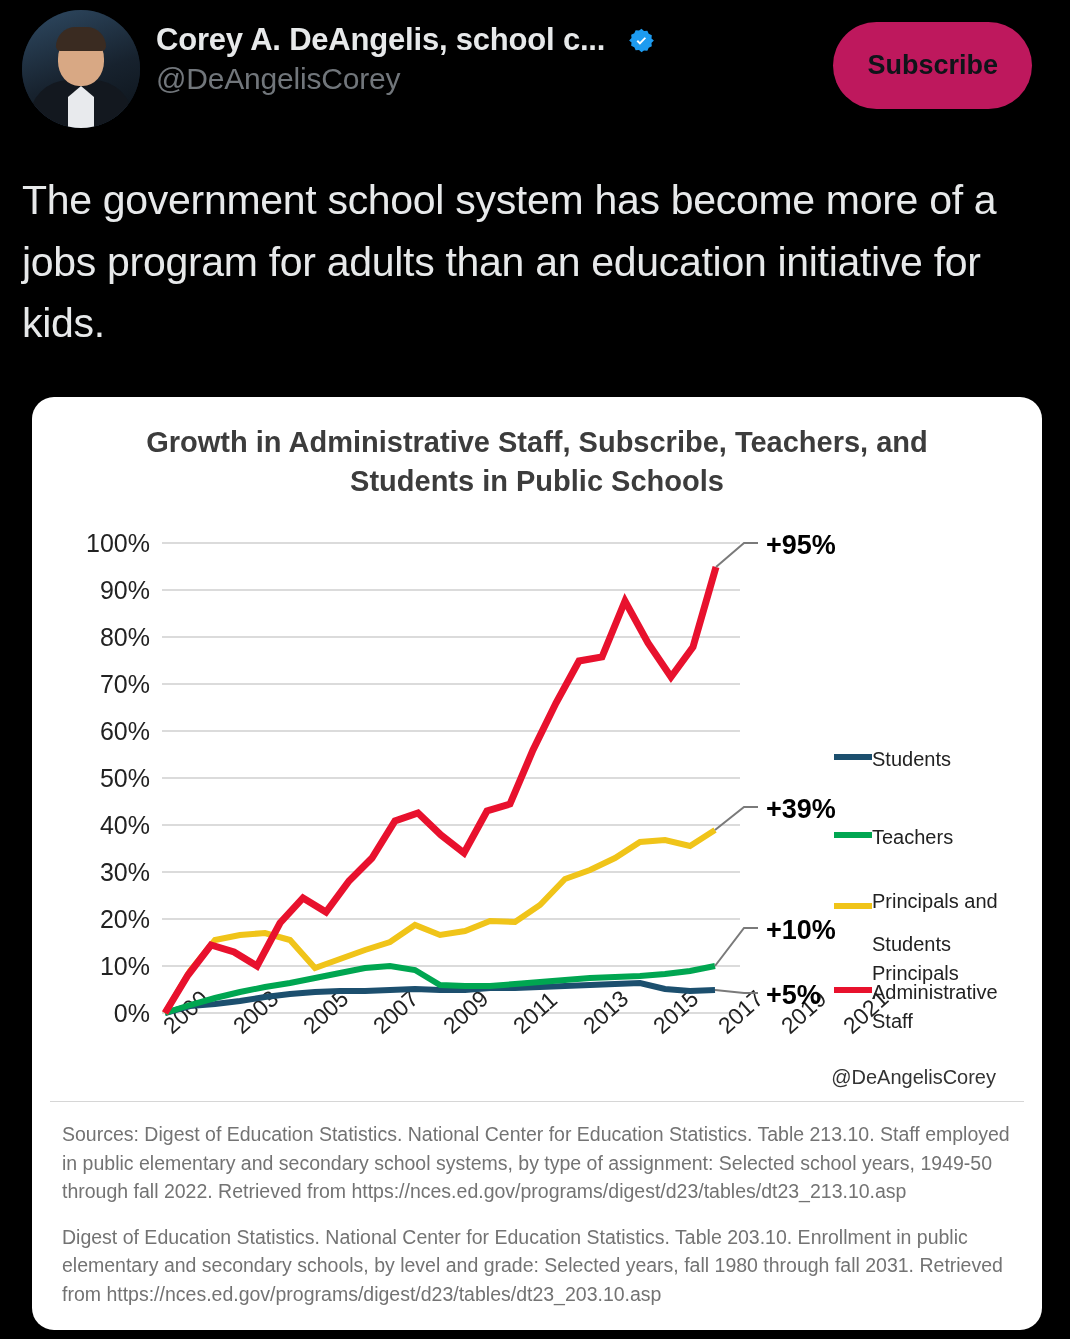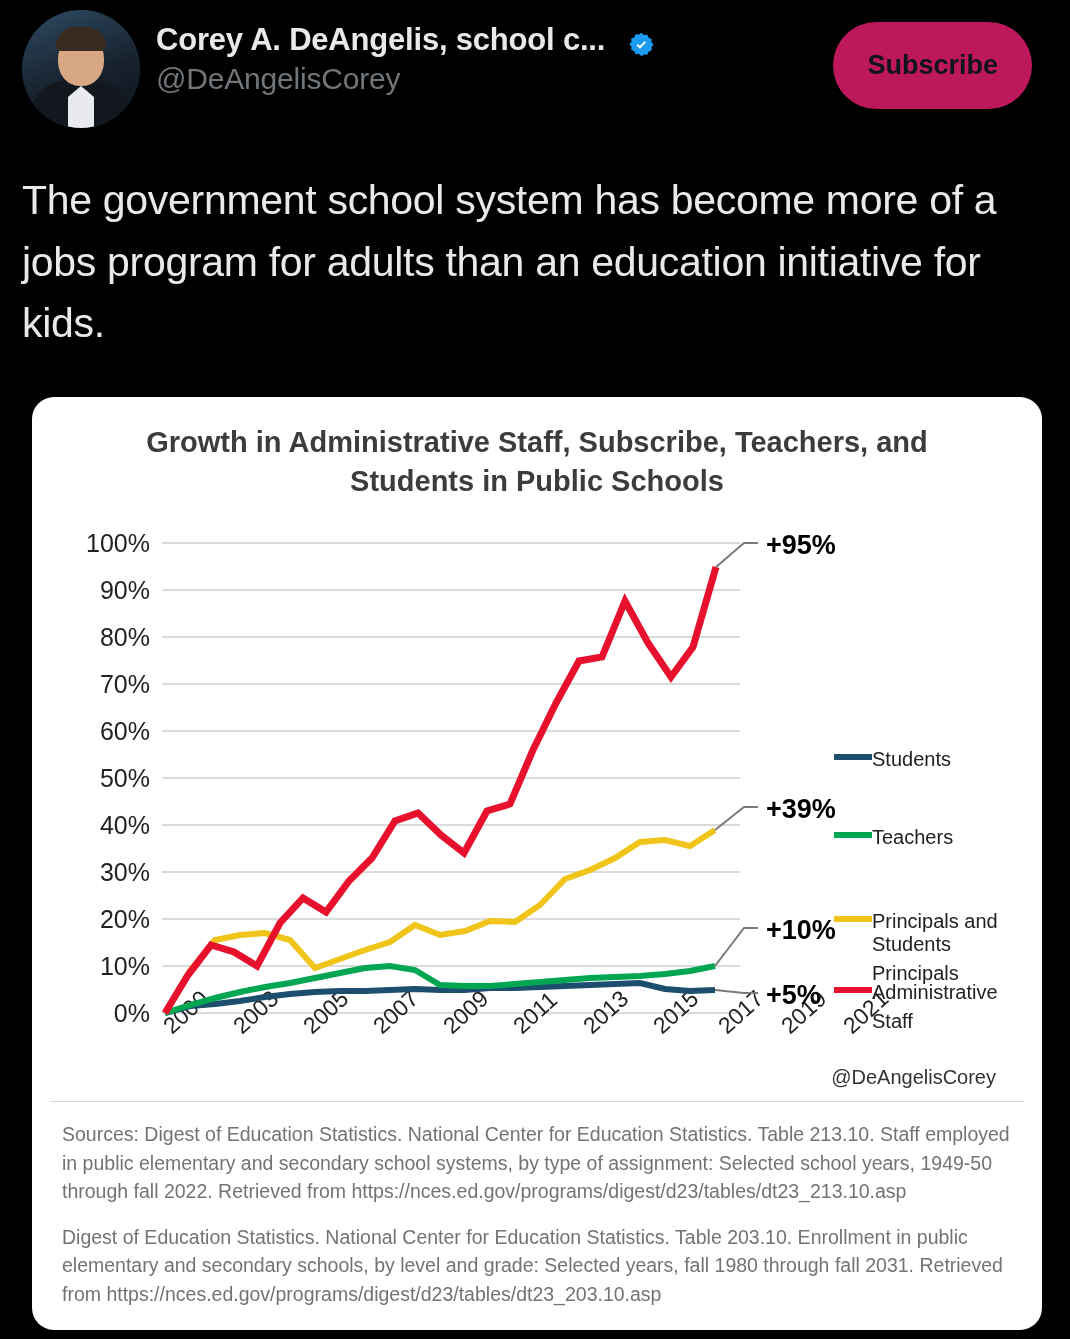--- a/index.html
+++ b/index.html
@@ -66,21 +66,21 @@
     position: absolute;
     left: 50%; bottom: 0;
     transform: translateX(-50%);
     width: 26px; height: 42px;
     background: #e8eaed;
     clip-path: polygon(50% 0, 100% 26%, 100% 100%, 0 100%, 0 26%);
   }
   .hdr-txt { padding-top: 12px; flex: 1 1 auto; min-width: 0; }
   .name-row {
     display: flex;
-    align-items: flex-end;
+    align-items: center;
     gap: 23px;
   }
   .disp-name {
     font-size: 31px;
     font-weight: 700;
     color: #e7e9ea;
     letter-spacing: -0.2px;
     white-space: nowrap;
     overflow: hidden;
   }
@@ -283,21 +283,21 @@
 
         <div class="legend">
           <div class="leg-item" style="top:78px;">
             <span class="leg-swatch" style="background:#1c4f6e"></span>
             <span class="leg-label">Students</span>
           </div>
           <div class="leg-item" style="top:156px;">
             <span class="leg-swatch" style="background:#00a651"></span>
             <span class="leg-label">Teachers</span>
           </div>
-          <div class="leg-item" style="top:240px;">
+          <div class="leg-item" style="top:220px;align-items:center;">
             <span class="leg-swatch" style="background:#f0c419"></span>
             <span class="leg-label">Principals and</span>
           </div>
           <div class="leg-item" style="top:263px; left:38px;">
             <span class="leg-label">Students</span>
           </div>
           <div class="leg-item" style="top:292px; left:38px;text-align:center;">
             <span class="leg-label">Principals</span>
           </div>
           <div class="leg-item" style="top:311px;">

